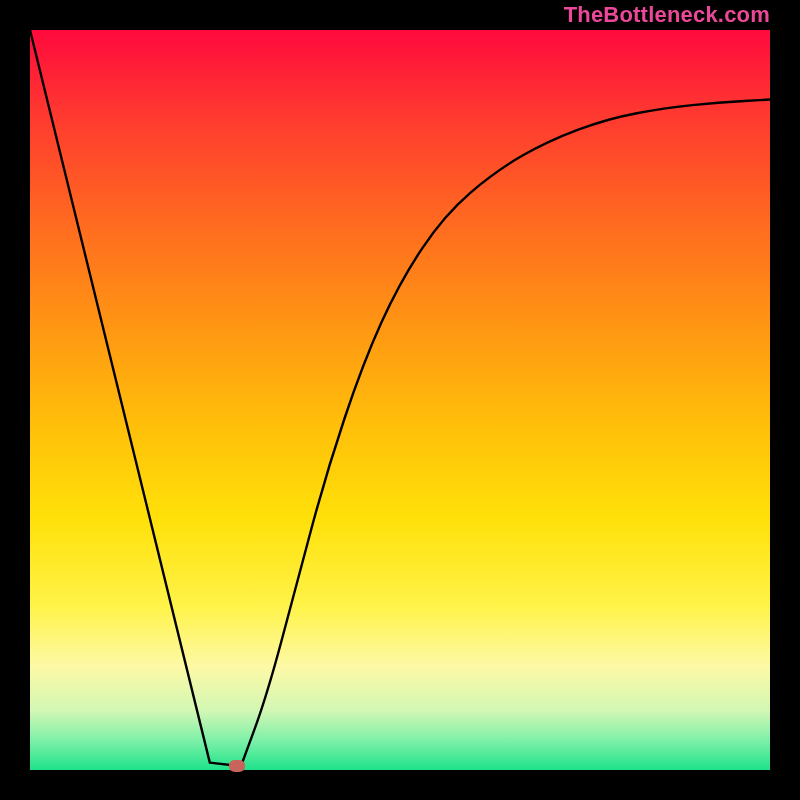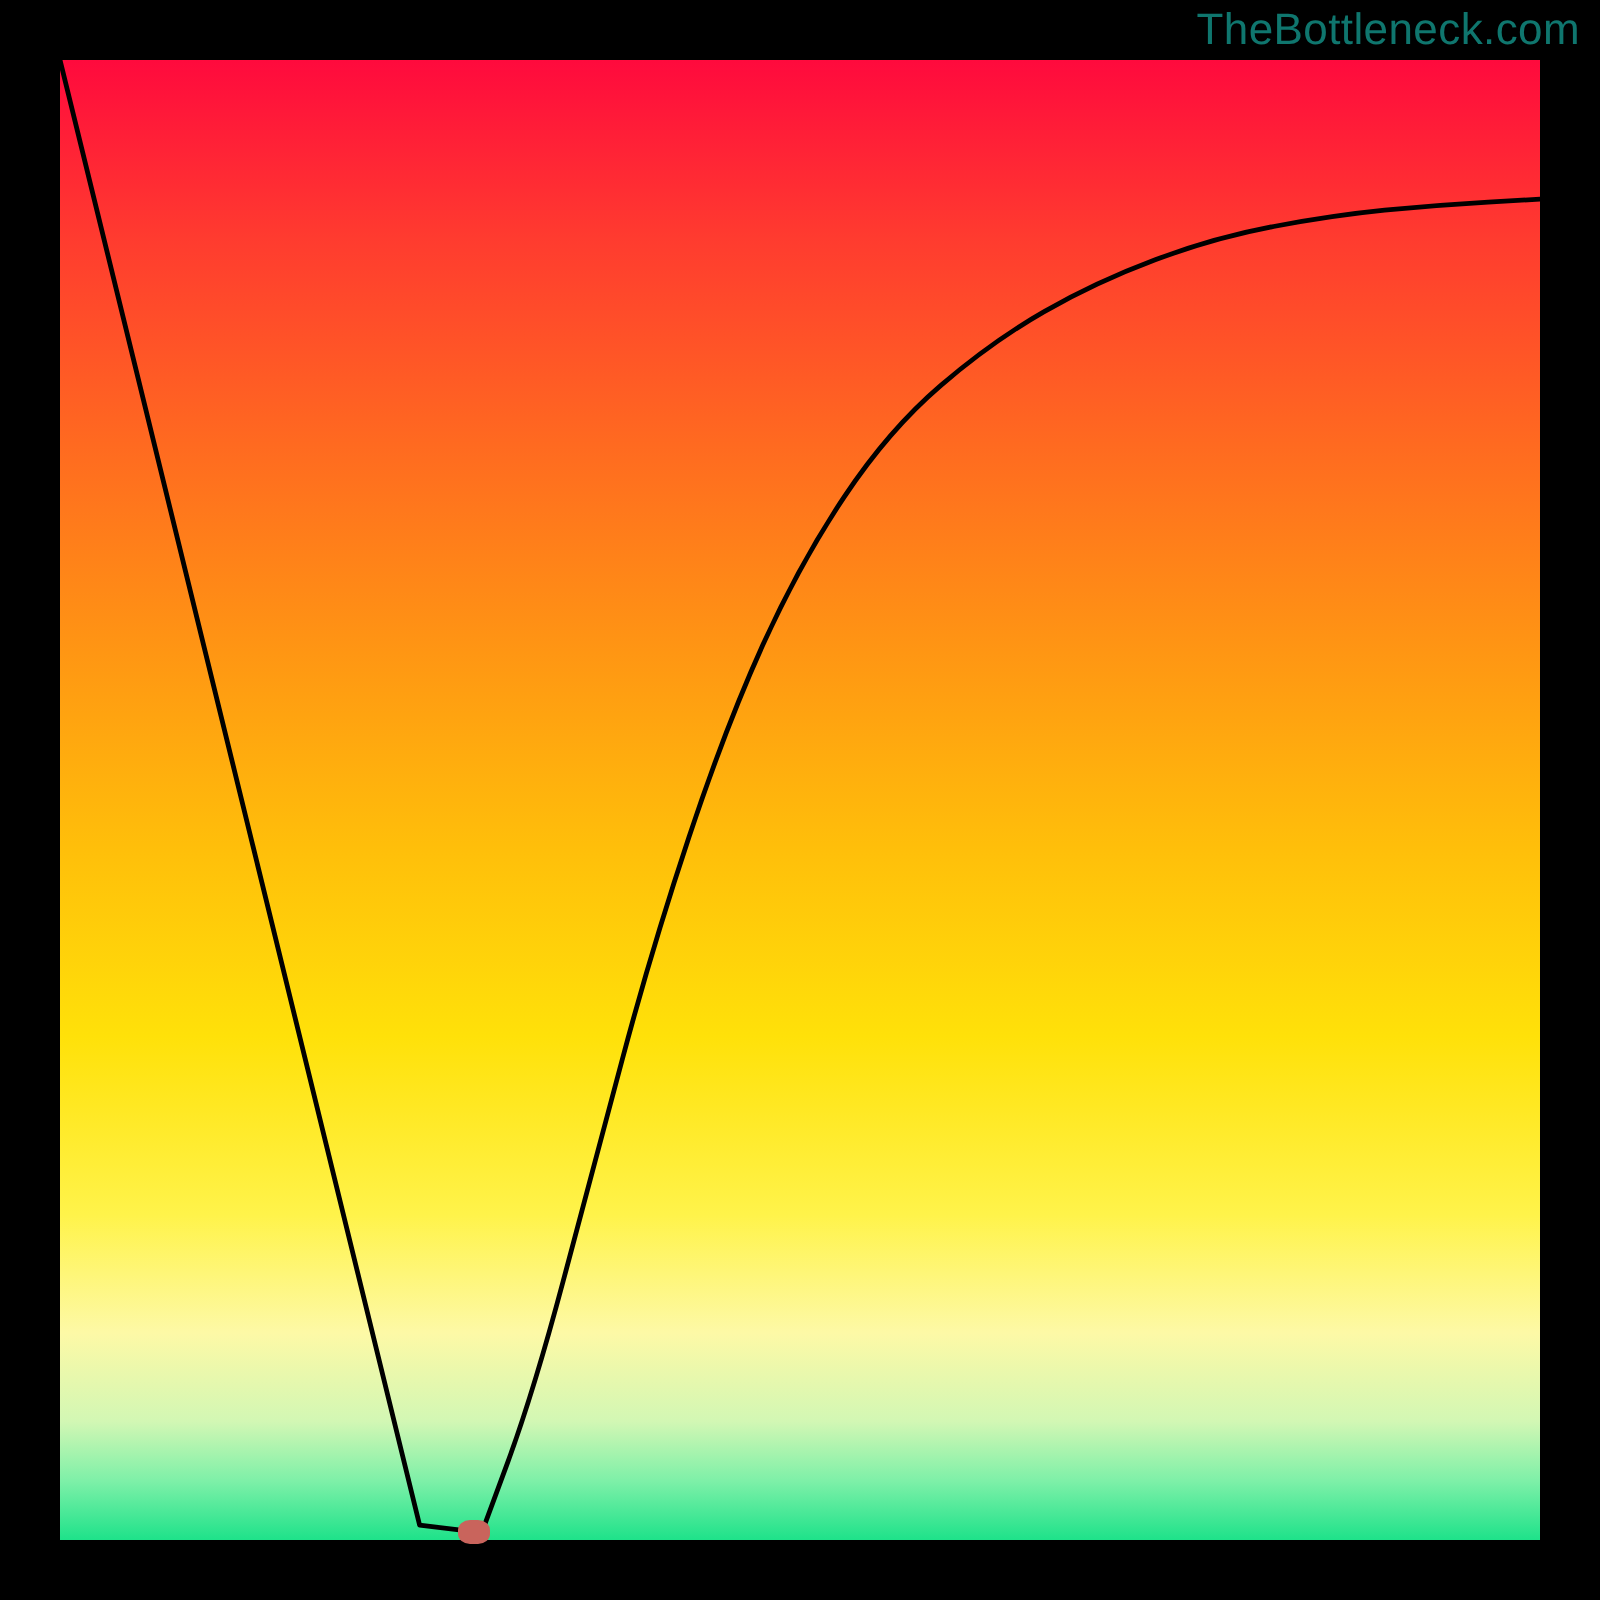--- a/index.html
+++ b/index.html
@@ -13,24 +13,24 @@
   }
   .frame {
     position: relative;
     width: 800px;
     height: 800px;
     background: #000;
   }
   .attribution {
     position: absolute;
     top: 2px;
-    right: 10px;
+    right: 30px;
     font-size: 22px;
-    font-weight: 400;
-    color: #0f766e;
+    font-weight: 700;
+    color: #ec4899;
     letter-spacing: 0.2px;
     user-select: none;
   }
   .plot {
     position: absolute;
     left: 30px;
     top: 30px;
     width: 740px;
     height: 740px;
   }

